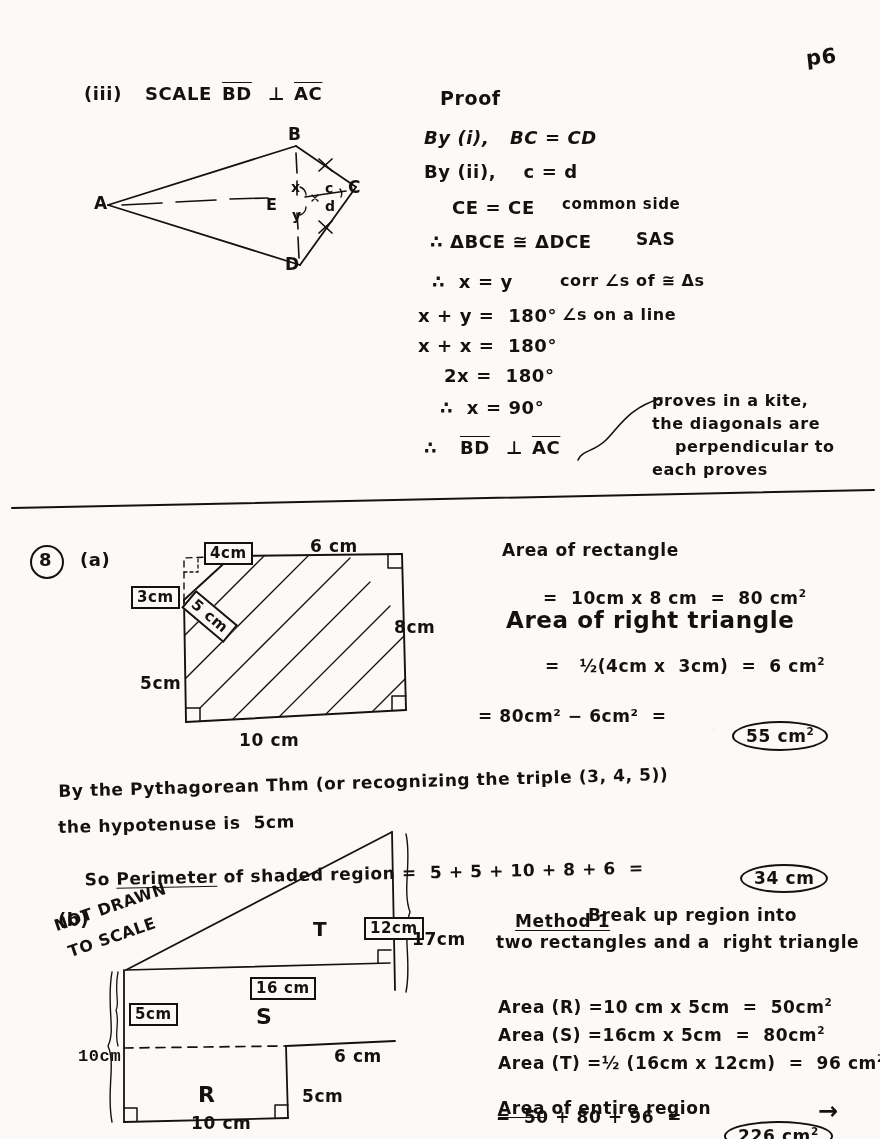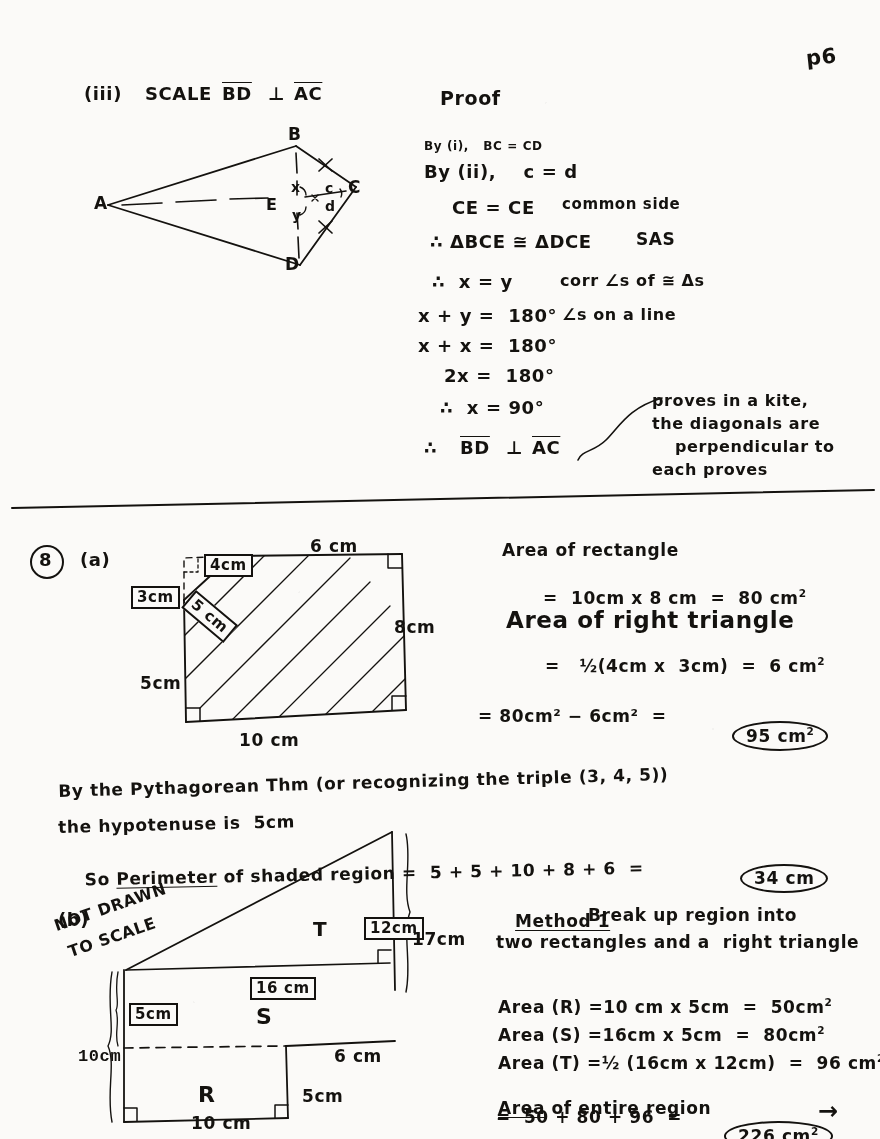--- a/index.html
+++ b/index.html
@@ -104,21 +104,21 @@
   <div class="hw" style="left:348px; top:178px; font-size:17px;">C</div>
   <div class="hw" style="left:285px; top:255px; font-size:17px;">D</div>
   <div class="hw" style="left:266px; top:196px; font-size:16px;">E</div>
   <div class="hw" style="left:291px; top:180px; font-size:14px;">x</div>
   <div class="hw" style="left:292px; top:208px; font-size:14px;">y</div>
   <div class="hw" style="left:325px; top:181px; font-size:14px;">c</div>
   <div class="hw" style="left:325px; top:199px; font-size:14px;">d</div>
 
   <div class="hw" style="left:440px; top:88px; font-size:19px;">Proof</div>
 
-  <div class="hw" style="left:424px; top:140px; font-size:12px;">By (i),   BC = CD</div>
+  <div class="hw" style="left:424px; top:128px; font-size:18px;font-style:italic;">By (i),   BC = CD</div>
 
   <div class="hw" style="left:424px; top:162px; font-size:18px;">By (ii),    c = d</div>
 
   <div class="hw" style="left:452px; top:198px; font-size:18px;">CE = CE</div>
   <div class="hw" style="left:562px; top:196px; font-size:15px;">common side</div>
 
   <div class="hw" style="left:430px; top:232px; font-size:18px;">∴ ΔBCE ≅ ΔDCE</div>
   <div class="hw" style="left:636px; top:230px; font-size:17px;">SAS</div>
 
   <div class="hw" style="left:432px; top:272px; font-size:18px;">∴  x = y</div>
@@ -187,42 +187,42 @@
 
     <path class="st" stroke-width="1.4" stroke-dasharray="6 5" d="M4,48 L4,6 L52,4"></path>
 
     <path class="st" stroke-width="1.3" stroke-dasharray="3 3" d="M4,20 L18,20 L18,6"></path>
 
     <path class="st" stroke-width="1.5" d="M208,2 L208,16 L222,16"></path>
     <path class="st" stroke-width="1.5" d="M212,158 L212,144 L226,144"></path>
     <path class="st" stroke-width="1.5" d="M6,156 L20,156 L20,169"></path>
   </svg>
 
-  <div class="hw ob" style="left:204px; top:542px;margin-top:12px;">4cm</div>
+  <div class="hw ob" style="left:204px; top:542px;">4cm</div>
   <div class="hw ob" style="left:131px; top:586px;">3cm</div>
   <div class="hw ob" style="left:196px; top:590px; transform:rotate(40deg); transform-origin:left top;">5 cm</div>
   <div class="hw" style="left:310px; top:537px; font-size:17px;">6 cm</div>
   <div class="hw" style="left:394px; top:618px; font-size:17px;">8cm</div>
   <div class="hw" style="left:140px; top:674px; font-size:17px;">5cm</div>
   <div class="hw" style="left:239px; top:731px; font-size:17px;">10 cm</div>
 
   <div class="hw" style="left:502px; top:541px; font-size:17px;">Area of rectangle</div>
   <div class="hw" style="left:517px; top:569px; font-size:17px;">
     <span>=  10cm x 8 cm  =  80 cm</span><span class="sup">2</span>
   </div>
 
   <div class="hw" style="left:506px; top:608px; font-size:23px;">Area of right triangle</div>
   <div class="hw" style="left:519px; top:637px; font-size:17px;">
     <span>=   ½(4cm x  3cm)  =  6 cm</span><span class="sup">2</span>
   </div>
 
 
   <div class="hw" style="left:478px; top:707px; font-size:17px;">= 80cm² − 6cm²  =</div>
   <div class="hw" style="left:706px; top:702px; font-size:17px;">
-    <span class="circ"><span>95 cm</span><span class="sup">2</span></span>
+    <span class="circ"><span>55 cm</span><span class="sup">2</span></span>
   </div>
 
   <div class="hw" style="left:58px; top:782px; font-size:17px; transform:rotate(-1.6deg); transform-origin:left top;">By the Pythagorean Thm (or recognizing the triple (3, 4, 5))</div>
   <div class="hw" style="left:58px; top:818px; font-size:17px; transform:rotate(-1.4deg); transform-origin:left top;">the hypotenuse is  5cm</div>
 
   <div class="hw" style="left:58px; top:852px; font-size:17px; transform:rotate(-1.2deg); transform-origin:left top;">
     <span>So </span><span class="u">Perimeter</span><span> of shaded region</span><span> =  5 + 5 + 10 + 8 + 6  =</span>
   </div>
   <div class="hw" style="left:714px; top:845px; font-size:17px;">
     <span class="circ"><span>34 cm</span></span>

